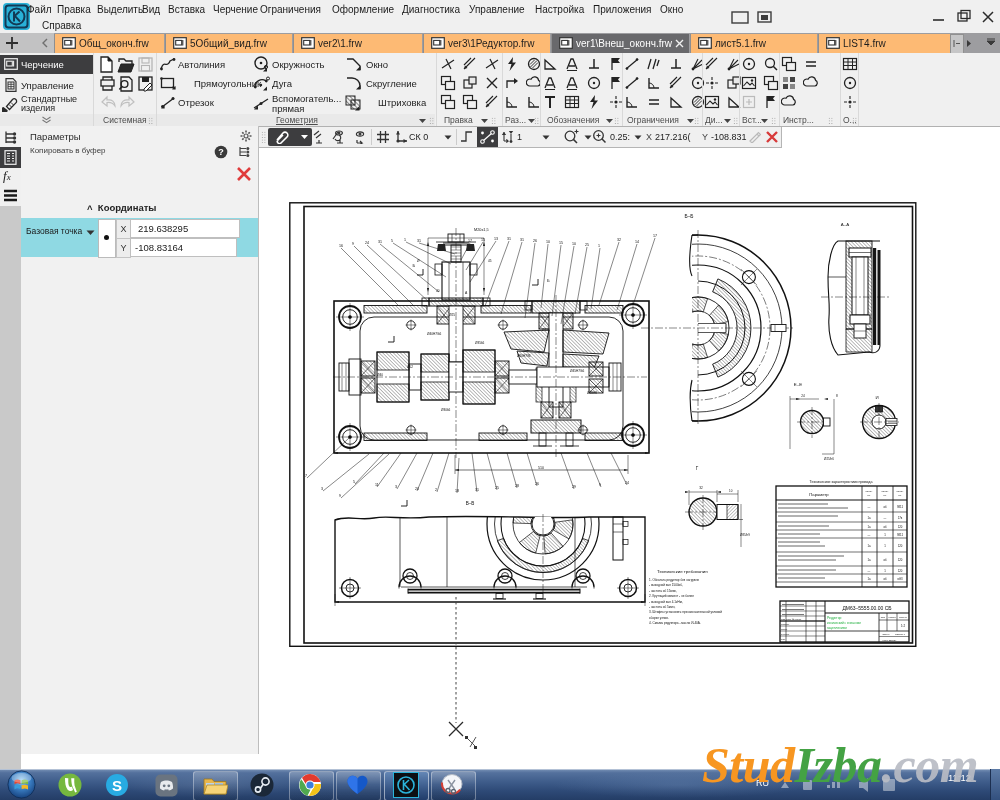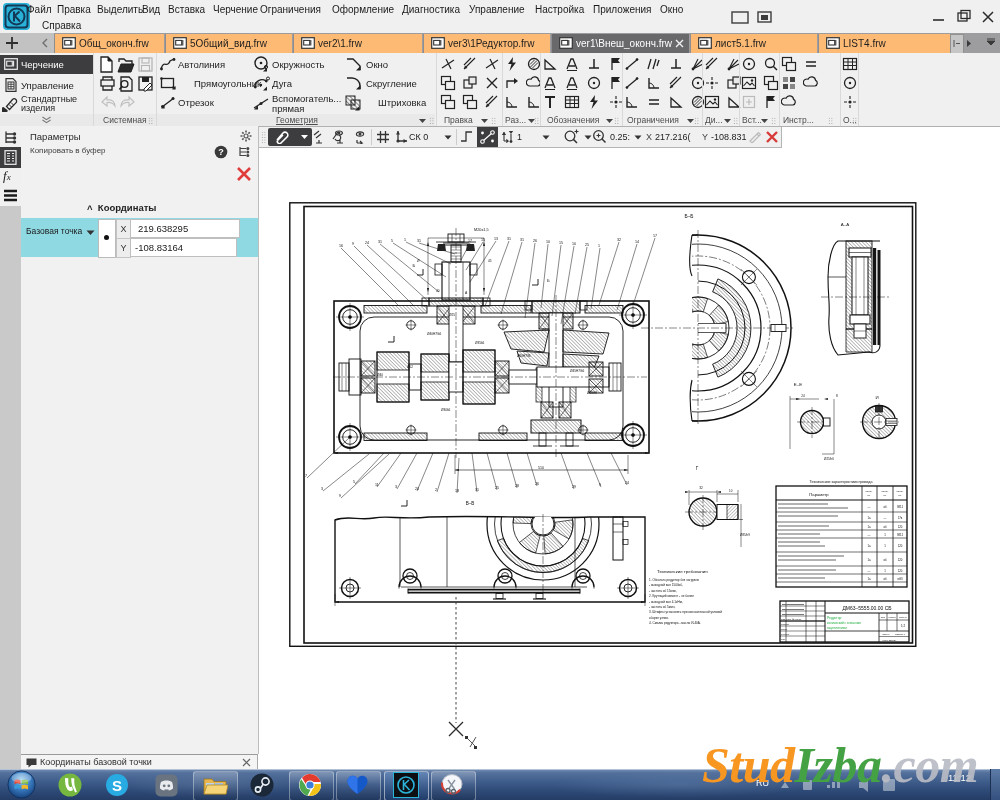--- a/index.html
+++ b/index.html
@@ -1296,30 +1296,20 @@
         </svg>
       <div class="abs" style="left:77px;top:1px;width:16px;height:37px;background:#fff;border:1px solid #bbb;"></div>
       <div class="abs" style="left:83px;top:17px;width:5px;height:5px;border-radius:50%;background:#111;"></div>
       <div class="abs" style="left:95px;top:1px;width:13px;height:18px;background:#ededed;border:1px solid #c4c4c4;font-size:9px;color:#333;text-align:center;line-height:18px;">X</div>
       <div class="fld" style="left:109px;top:1px;width:101px;height:17px;line-height:17px;padding-left:7px;">219.638295</div>
       <div class="abs" style="left:95px;top:20px;width:13px;height:18px;background:#ededed;border:1px solid #c4c4c4;font-size:9px;color:#333;text-align:center;line-height:18px;">Y</div>
       <div class="fld" style="left:109px;top:20px;width:101px;height:17px;line-height:17px;padding-left:4px;">-108.83164</div>
     </div>
   </div>
 
-  <div class="abs" id="botbar">
-    <svg class="abs" style="left:5px;top:3px" width="11" height="10" viewBox="0 0 11 10">
-        <rect x="0.5" y="0.5" width="10" height="6.5" fill="#3a3a3a"></rect>
-        <path d="M2.5 7 l0 2.6 3-2.6 z" fill="#3a3a3a"></path>
-      </svg>
-    <span class="abs" style="left:19px;top:2px;font-size:9px;color:#2e2e2e;">Координаты базовой точки</span>
-    <svg class="abs" style="left:221px;top:3px" width="9" height="9" viewBox="0 0 9 9">
-        <path d="M1 1 L8 8 M8 1 L1 8" stroke="#666" stroke-width="1.2"></path>
-      </svg>
-  </div>
 
   <svg class="abs" style="left:430px;top:595px" width="80" height="165" viewBox="0 0 80 165">
     <line x1="26" y1="2" x2="26" y2="128" stroke="#444" stroke-width="1" stroke-dasharray="2.5 2.5"></line>
     <path d="M19 127 L33 141 M33 127 L19 141" stroke="#2a2a2a" stroke-width="1.3" fill="none"></path>
     <path d="M36 142 L46 152 M46 142 L40 152" stroke="#555" stroke-width="1" fill="none"></path>
     <rect x="35" y="141" width="3" height="3" fill="#333"></rect>
       <rect x="44" y="151" width="3" height="3" fill="#333"></rect>
   </svg>
 
   <div class="abs" id="taskbar">

